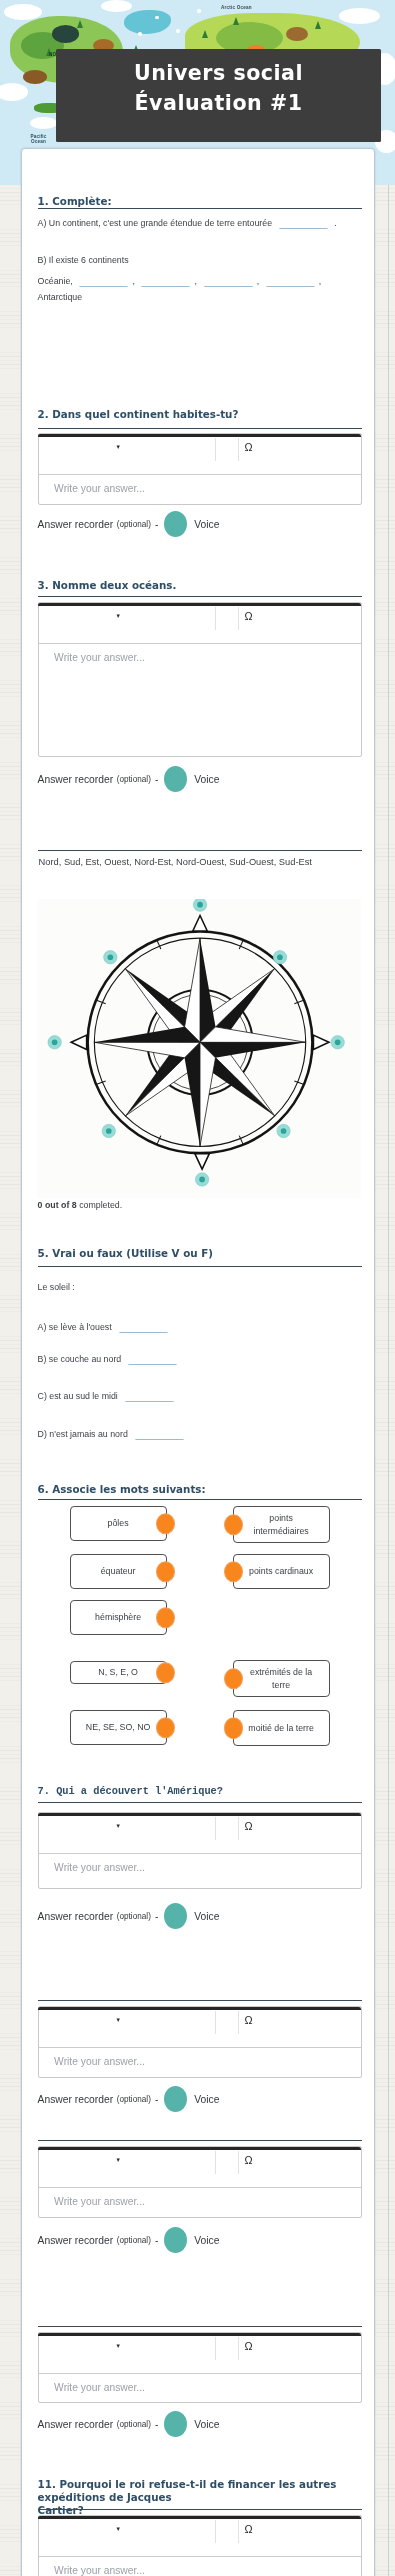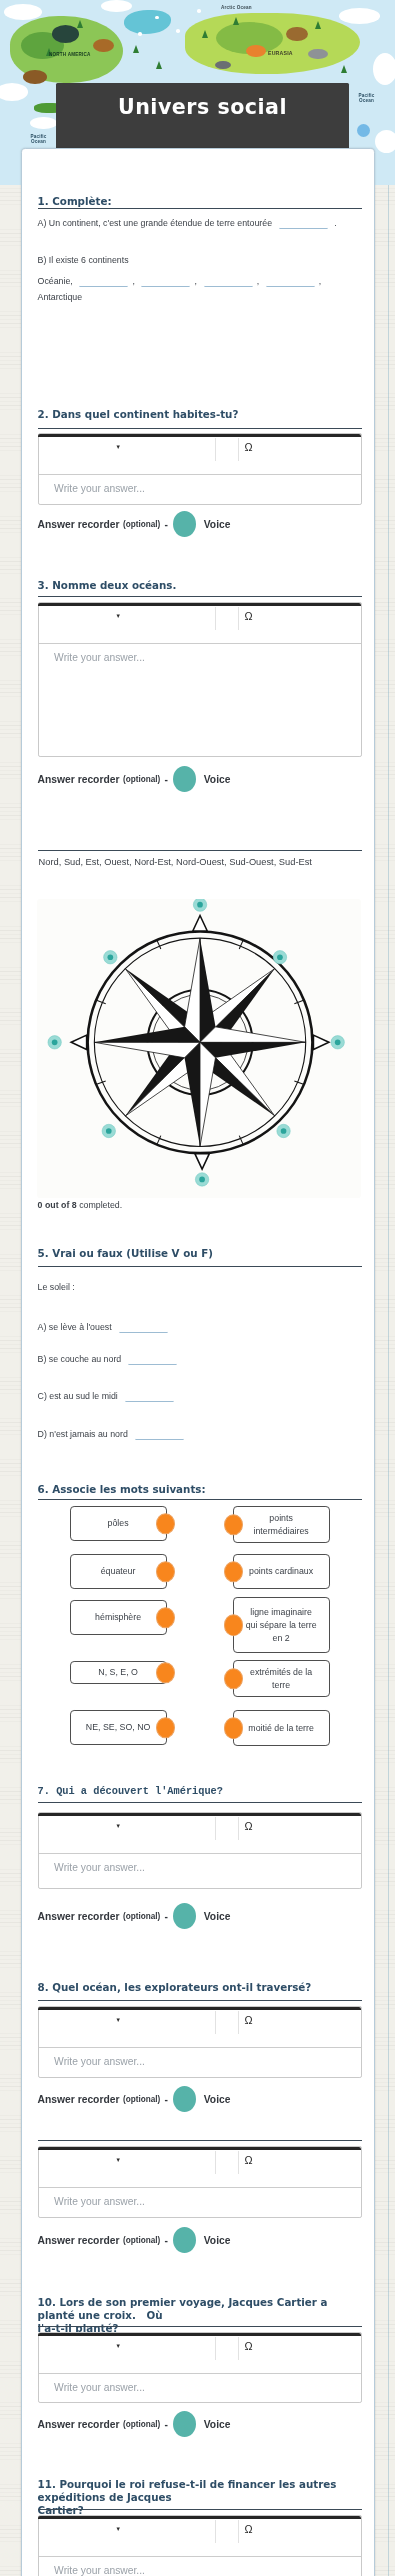--- a/index.html
+++ b/index.html
@@ -6,41 +6,41 @@
   body{font-family:"Liberation Sans",sans-serif;}
   #page{position:relative;width:396px;height:2745px;overflow:hidden;
         background:repeating-linear-gradient(180deg,#f1f0ea 0 3.6px,#e7e6e0 3.6px 4.1px,#f1f0ea 4.1px 7.7px,#ecebe5 7.7px 8.2px);}
   
   .map{position:absolute;left:0;top:0;width:396px;height:185px;background:#cfe9f5;z-index:1;}
   .blob{position:absolute;}
   .cloud{background:#fff;border-radius:50%;}
   .maplab{position:absolute;font-size:4.6px;font-weight:bold;color:#3a4a52;letter-spacing:0.2px;}
   .tree{position:absolute;width:0;height:0;border-left:3.6px solid transparent;border-right:3.6px solid transparent;border-bottom:8.2px solid #2f7d33;}
   .snow{position:absolute;width:3.6px;height:3.6px;border-radius:50%;background:#fff;}
-  .title-card{position:absolute;left:56px;top:49px;width:293px;height:93px;background:#3d3d3d;border-radius:1.5px;text-align:center;color:#fff;z-index:5;margin-top:34px;}
+  .title-card{position:absolute;left:56px;top:49px;width:325px;height:93px;background:#3d3d3d;border-radius:1.5px;text-align:center;color:#fff;z-index:5;}
   .title-card .t1{margin-top:12.4px;font-size:20.6px;font-weight:bold;font-family:"DejaVu Sans",sans-serif;letter-spacing:0.5px;}
   .title-card .t2{margin-top:5.2px;font-size:20.6px;font-weight:bold;font-family:"DejaVu Sans",sans-serif;letter-spacing:0.5px;}
   .rline{position:absolute;left:388px;top:0;width:1px;height:2745px;background:rgba(122,170,195,.4);z-index:0;}
   
   .card{position:absolute;left:20.6px;top:148px;width:354px;height:2580px;background:#fff;border:0.5px solid #b6cbd9;border-radius:4.6px;box-shadow:0 0.5px 2.1px rgba(0,0,0,.18);z-index:3;box-sizing:border-box;}
   .qhead{position:absolute;left:16px;width:326px;font-weight:bold;font-size:10.3px;line-height:13px;color:#2e4d66;font-family:"DejaVu Sans",sans-serif;}
   .qline{position:absolute;left:16px;width:324px;border-top:0.8px solid #3b4a57;}
   .body-line{position:absolute;left:16px;width:332px;font-size:8.8px;color:#3c4148;}
   .blank{display:inline-block;width:49px;height:9.3px;border-bottom:1px solid #9dbcd3;border-radius:1.5px;vertical-align:-2.6px;margin:0 4.1px;}
   
   .editor{position:absolute;left:16px;width:324px;background:#fff;border:0.5px solid #c9c9c9;border-radius:2.1px;box-sizing:border-box;}
   .ed-bar{height:3.6px;background:#262626;border-radius:2.1px 2.1px 0 0;margin:-0.5px -0.5px 0 -0.5px;}
   .ed-toolbar{height:37px;border-bottom:0.5px solid #ccc;position:relative;}
   .ed-arrow{position:absolute;left:78px;top:5.7px;font-size:6.7px;color:#2b2b2b;cursor:pointer;}
   .ed-div{position:absolute;top:1px;width:0.8px;height:23px;background:#e2e2e2;}
   .ed-omega{position:absolute;left:206px;top:4.1px;font-size:10.8px;color:#1f1f1f;cursor:pointer;}
   .ed-write{position:relative;padding:8.2px 15.5px 0;box-sizing:border-box;cursor:text;}
   .ph{font-size:10.3px;color:#9aa1a8;}
   
-  .recorder{position:absolute;left:16px;height:26px;display:flex;align-items:center;color:#33373d;font-weight:bold;}
+  .recorder{position:absolute;left:16px;height:26px;display:flex;align-items:center;color:#33373d;font-weight:normal;}
   .rec-label{font-size:10.3px;}
   .rec-opt{font-size:8.2px;margin-left:3.6px;}
   .rec-dash{margin:0 5.2px 0 4.1px;font-size:10.3px;}
   .mic{width:23px;height:26px;border-radius:50%;background:#56b3a9;flex:none;cursor:pointer;}
   .rec-voice{margin-left:7.7px;font-size:10.3px;}
   
   .mbox{position:absolute;border:0.8px solid #4e4e4e;border-radius:4.1px;background:#fff;display:flex;align-items:center;justify-content:center;text-align:center;font-size:8.8px;line-height:13px;color:#3c4148;padding:2.1px 10.3px;box-sizing:border-box;}
   .mdot{position:absolute;width:17.5px;height:19.6px;border-radius:50%;background:#f8861d;border:1px solid #edA25f;top:50%;transform:translateY(-50%);cursor:pointer;}
   .mdot.r{left:-9.8px;}
   .mdot.l{right:-9.8px;}
@@ -103,20 +103,21 @@
 
     <div class="maplab" style="left:221px;top:5.2px;">Arctic Ocean</div>
     <div class="maplab" style="left:49px;top:52px;color:#14381f;">NORTH AMERICA</div>
     <div class="maplab" style="left:268px;top:50px;font-size:5.2px;color:#3c3c28;">EURASIA</div>
     <div class="maplab" style="left:26px;top:134px;width:25px;text-align:center;color:#2b4f63;">Pacific Ocean</div>
     <div class="maplab" style="left:354px;top:93px;width:25px;text-align:center;color:#2b4f63;">Pacific Ocean</div>
     <div class="maplab" style="left:336px;top:160px;font-size:4.1px;color:#8a4b16;">AUSTRALIA</div>
 
     <div class="title-card">
       <div class="t1">Univers social</div>
+      <div class="t2">Évaluation #1</div>
     </div>
   </div>
 
   <div class="card">
 
     <div class="qhead" style="top:46px;">1. Complète:</div>
     <div class="qline" style="top:59px;"></div>
     <div class="body-line" style="top:69px;">
       <span>A) Un continent, c'est une grande étendue de terre entourée</span>
       <span class="blank"></span>
@@ -296,24 +297,20 @@
     </div>
     <div class="mbox" style="left:211px;top:1405px;width:97px;height:35px;">
       <span>points cardinaux</span>
       <span class="mdot r"></span>
     </div>
 
     <div class="mbox" style="left:48px;top:1451px;width:97px;height:35px;">
       <span>hémisphère</span>
       <span class="mdot l"></span>
     </div>
-    <div class="mbox" style="left:211px;top:1448px;width:97px;height:56px;">
-      <span>ligne imaginaire qui sépare la terre en 2</span>
-      <span class="mdot r"></span>
-    </div>
 
     <div class="mbox" style="left:48px;top:1512px;width:97px;height:23px;">
       <span>N, S, E, O</span>
       <span class="mdot l"></span>
     </div>
     <div class="mbox" style="left:211px;top:1511px;width:97px;height:37px;">
       <span>extrémités de la terre</span>
       <span class="mdot r"></span>
     </div>
 
@@ -341,21 +338,20 @@
       </div>
     </div>
     <div class="recorder" style="top:1754px;">
       <span class="rec-label">Answer recorder</span>
       <span class="rec-opt">(optional)</span>
       <span class="rec-dash">-</span>
       <span class="mic"></span>
       <span class="rec-voice">Voice</span>
     </div>
 
-    <div class="qhead" style="top:1832px;">8. Quel océan, les explorateurs ont-il traversé?</div>
     <div class="qline" style="top:1851px;"></div>
     <div class="editor" style="top:1857px;">
       <div class="ed-bar"></div>
       <div class="ed-toolbar">
         <span class="ed-arrow">▾</span>
         <span class="ed-div" style="left:176px;"></span>
         <span class="ed-div" style="left:199px;"></span>
         <span class="ed-omega">Ω</span>
       </div>
       <div class="ed-write" style="height:29px;">
@@ -384,24 +380,20 @@
       </div>
     </div>
     <div class="recorder" style="top:2078px;">
       <span class="rec-label">Answer recorder</span>
       <span class="rec-opt">(optional)</span>
       <span class="rec-dash">-</span>
       <span class="mic"></span>
       <span class="rec-voice">Voice</span>
     </div>
 
-    <div class="qhead" style="top:2147px;">
-      <div>10. Lors de son premier voyage, Jacques Cartier a planté une croix.&nbsp;&nbsp; Où</div>
-      <div>l'a-t-il planté?</div>
-    </div>
     <div class="qline" style="top:2177px;"></div>
     <div class="editor" style="top:2183px;">
       <div class="ed-bar"></div>
       <div class="ed-toolbar">
         <span class="ed-arrow">▾</span>
         <span class="ed-div" style="left:176px;"></span>
         <span class="ed-div" style="left:199px;"></span>
         <span class="ed-omega">Ω</span>
       </div>
       <div class="ed-write" style="height:28px;">

